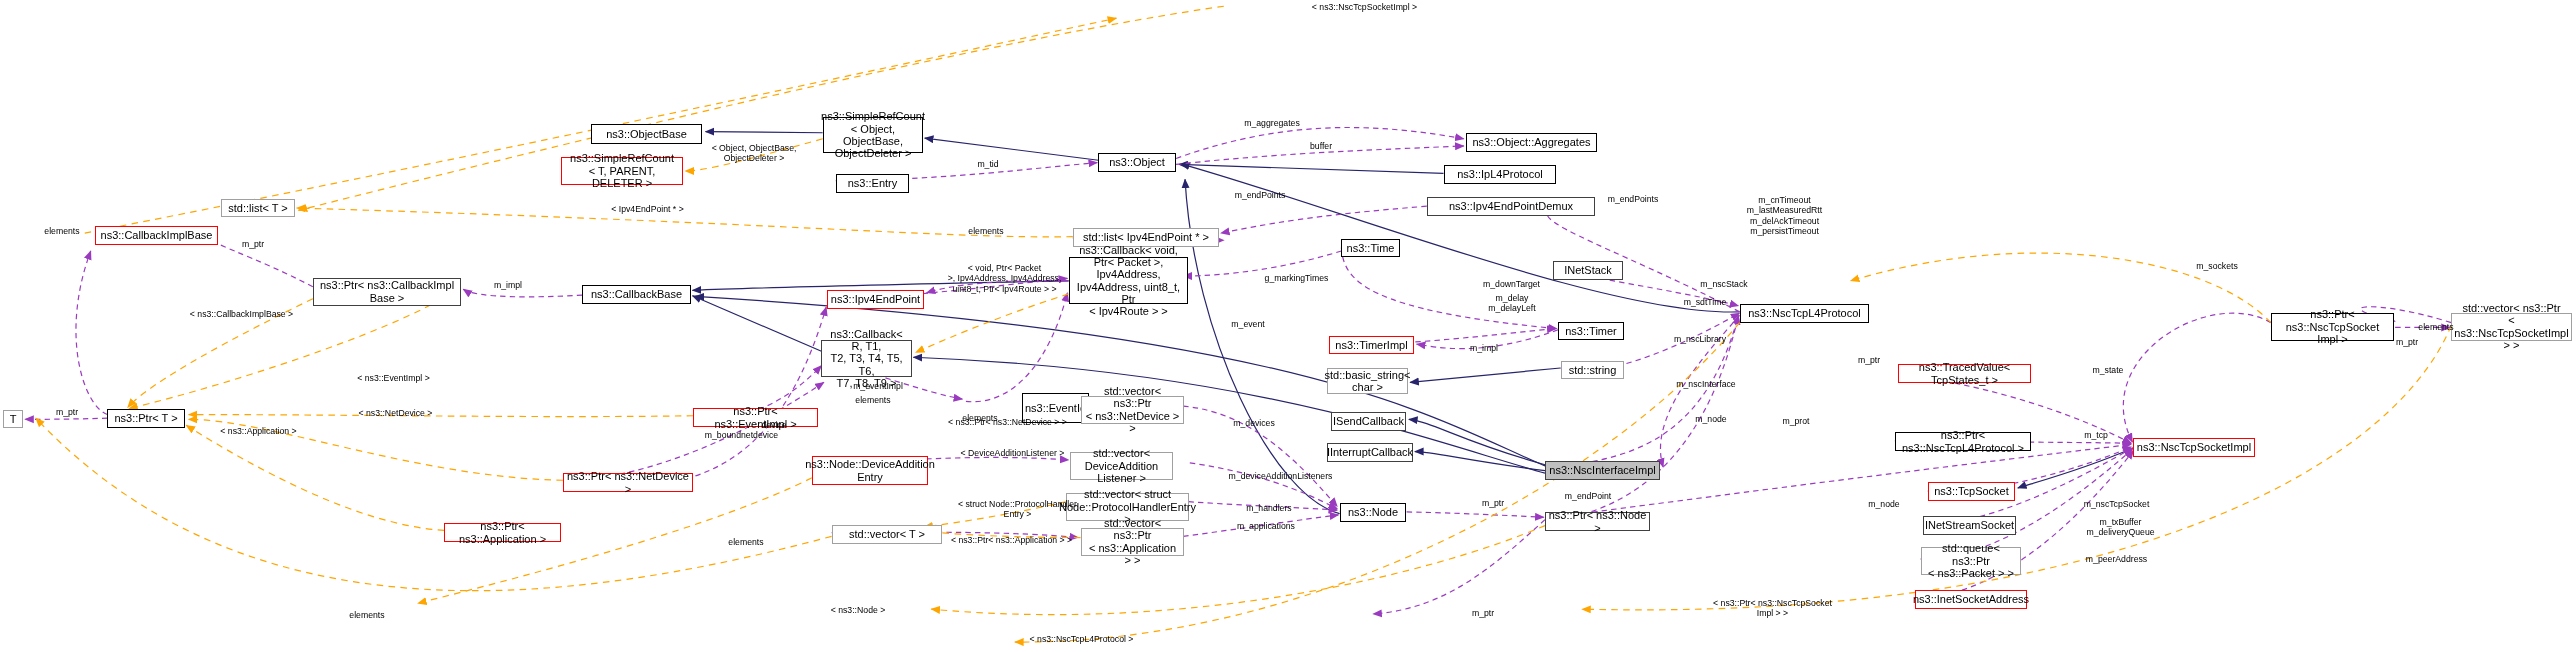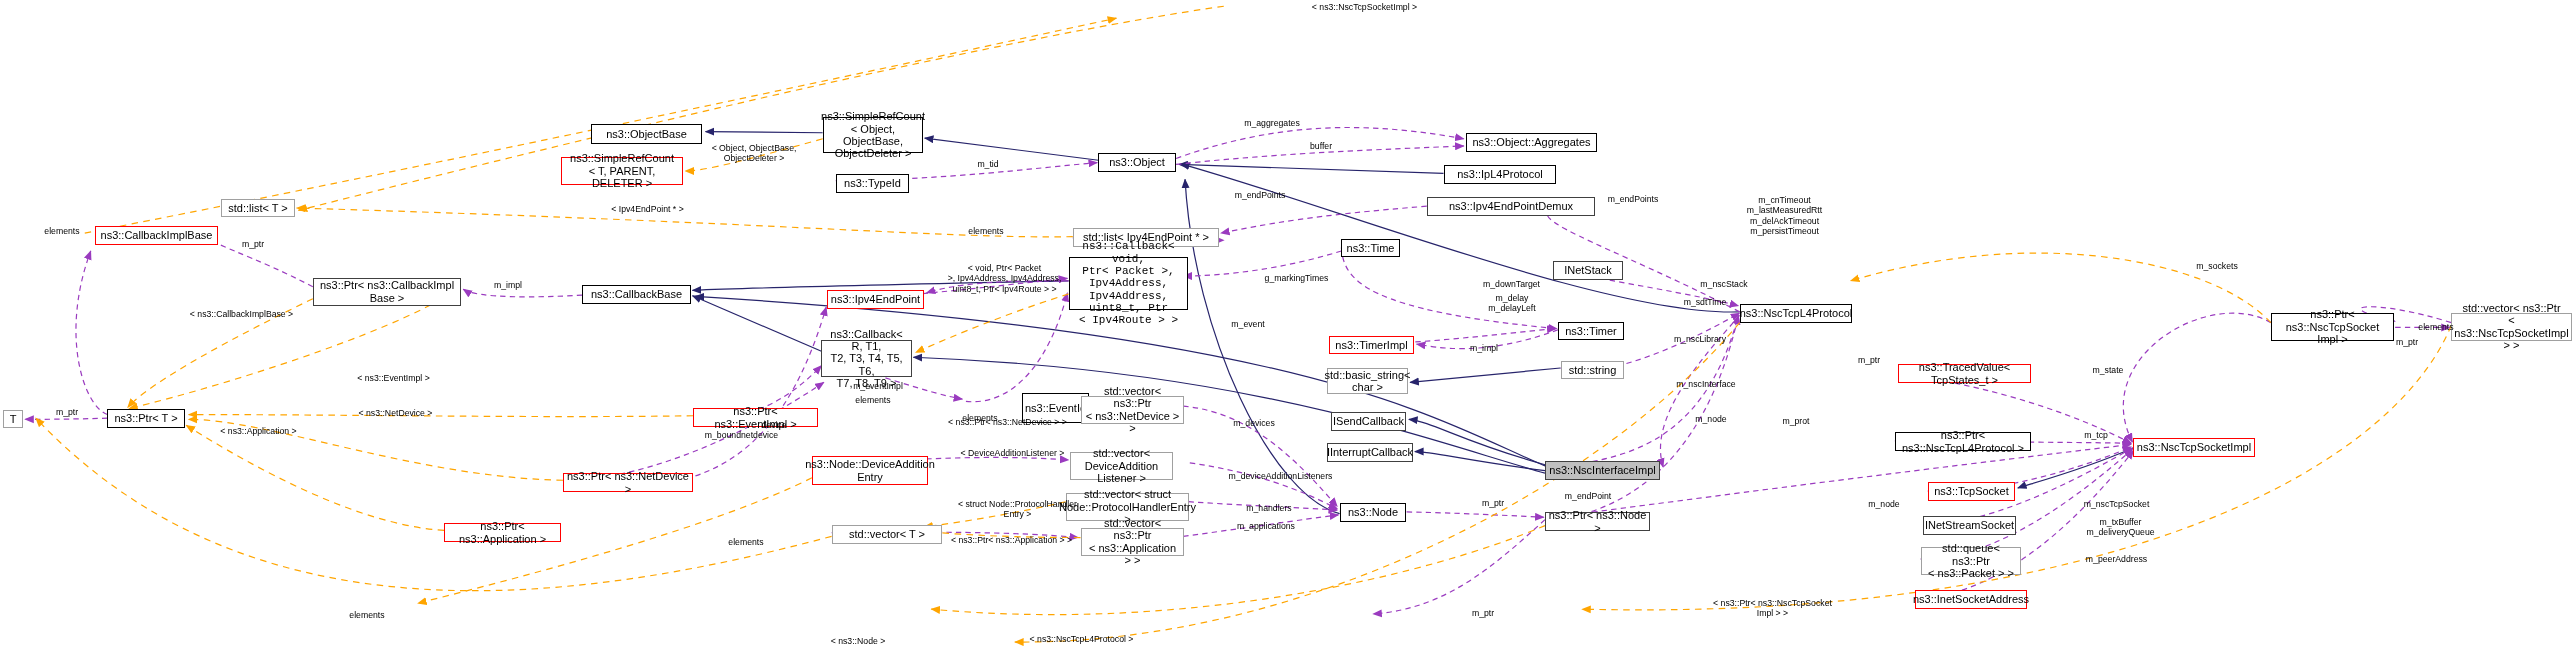--- a/index.html
+++ b/index.html
@@ -149,51 +149,51 @@
     </g>
   </svg>
 
   <div id="nodes-layer">
       <div class="node n-black" style="left: 591px; top: 124px; width: 111px; height: 20px;">ns3::ObjectBase</div>
       <div class="node n-red" style="left: 561px; top: 157px; width: 122px; height: 27.5px;">ns3::SimpleRefCount
 &lt; T, PARENT, DELETER &gt;</div>
       <div class="node n-black" style="left: 823px; top: 117px; width: 100px; height: 36px;">ns3::SimpleRefCount
 &lt; Object, ObjectBase,
 ObjectDeleter &gt;</div>
-      <div class="node n-black" style="left: 836px; top: 174px; width: 73px; height: 19px;">ns3::TypeId</div>
+      <div class="node n-black" style="left: 836px; top: 174px; width: 73px; height: 19px;">ns3::Entry</div>
       <div class="node n-black" style="left: 1098px; top: 153px; width: 78px; height: 19px;">ns3::Object</div>
       <div class="node n-black" style="left: 1466px; top: 133px; width: 131px; height: 19px;">ns3::Object::Aggregates</div>
       <div class="node n-black" style="left: 1444px; top: 165px; width: 112px; height: 19px;">ns3::IpL4Protocol</div>
       <div class="node n-dark" style="left: 1427px; top: 197px; width: 168px; height: 19px;">ns3::Ipv4EndPointDemux</div>
       <div class="node n-grey" style="left: 221px; top: 199px; width: 74px; height: 18px;">std::list&lt; T &gt;</div>
       <div class="node n-grey" style="left: 1073px; top: 228px; width: 146px; height: 19px;">std::list&lt; Ipv4EndPoint * &gt;</div>
       <div class="node n-grey" style="left: 1097px; top: 267px; width: 84px; height: 18px;">std::set&lt; K &gt;</div>
       <div class="node n-red" style="left: 95px; top: 226px; width: 123px; height: 19px;">ns3::CallbackImplBase</div>
       <div class="node n-dark" style="left: 313px; top: 278px; width: 148px; height: 27.5px;">ns3::Ptr&lt; ns3::CallbackImpl
 Base &gt;</div>
       <div class="node n-black" style="left: 582px; top: 285px; width: 109px; height: 19px;">ns3::CallbackBase</div>
       <div class="node n-red" style="left: 827px; top: 290px; width: 97px; height: 19px;">ns3::Ipv4EndPoint</div>
-      <div class="node n-black" style="left: 1069px; top: 257px; width: 119px; height: 53px; font-family: Liberation Mono, monospace;">ns3::Callback&lt; void,
+      <div class="node n-black" style="left: 1069px; top: 257px; width: 119px; height: 47px;">ns3::Callback&lt; void,
 Ptr&lt; Packet &gt;, Ipv4Address,
 Ipv4Address, uint8_t, Ptr
 &lt; Ipv4Route &gt; &gt;</div>
       <div class="node n-dark" style="left: 821px; top: 340px; width: 91px; height: 37px;">ns3::Callback&lt; R, T1,
 T2, T3, T4, T5, T6,
 T7, T8, T9 &gt;</div>
       <div class="node n-black" style="left: 1022px; top: 393px; width: 67px; height: 30px;">ns3::EventId</div>
       <div class="node n-black" style="left: 1341px; top: 239px; width: 59px; height: 18px;">ns3::Time</div>
       <div class="node n-dark" style="left: 1553px; top: 261px; width: 70px; height: 19px;">INetStack</div>
       <div class="node n-black" style="left: 1558px; top: 322px; width: 66px; height: 18px;">ns3::Timer</div>
       <div class="node n-red" style="left: 1329px; top: 336px; width: 85px; height: 18px;">ns3::TimerImpl</div>
       <div class="node n-grey" style="left: 1561px; top: 361px; width: 63px; height: 18px;">std::string</div>
       <div class="node n-grey" style="left: 1327px; top: 368px; width: 81px; height: 26px;">std::basic_string&lt;
 char &gt;</div>
       <div class="node n-dark" style="left: 1331px; top: 412px; width: 75px; height: 19px;">ISendCallback</div>
       <div class="node n-dark" style="left: 1327px; top: 443px; width: 86px; height: 19px;">IInterruptCallback</div>
-      <div class="node n-black" style="left: 1740px; top: 304px; width: 112px; height: 19px;">ns3::NscTcpL4Protocol</div>
+      <div class="node n-black" style="left: 1740px; top: 304px; width: 129px; height: 19px;">ns3::NscTcpL4Protocol</div>
       <div class="node n-current" style="left: 1545px; top: 461px; width: 115px; height: 19px;">ns3::NscInterfaceImpl</div>
       <div class="node n-red" style="left: 693px; top: 408px; width: 125px; height: 19px;">ns3::Ptr&lt; ns3::EventImpl &gt;</div>
       <div class="node n-red" style="left: 563px; top: 473px; width: 130px; height: 19px;">ns3::Ptr&lt; ns3::NetDevice &gt;</div>
       <div class="node n-black" style="left: 107px; top: 409px; width: 78px; height: 19px;">ns3::Ptr&lt; T &gt;</div>
       <div class="node n-grey" style="left: 3px; top: 410px; width: 20px; height: 18px;">T</div>
       <div class="node n-red" style="left: 812px; top: 456px; width: 116px; height: 29px;">ns3::Node::DeviceAddition
 Entry</div>
       <div class="node n-grey" style="left: 1081px; top: 396px; width: 103px; height: 27.5px;">std::vector&lt; ns3::Ptr
 &lt; ns3::NetDevice &gt; &gt;</div>
       <div class="node n-grey" style="left: 1070px; top: 452px; width: 103px; height: 27.5px;">std::vector&lt; DeviceAddition
@@ -279,20 +279,20 @@
       <div class="lbl" style="left: 943px; top: 499px; width: 149px;">&lt; struct Node::ProtocolHandler
 Entry &gt;</div>
       <div class="lbl" style="left: 932px; top: 535px; width: 159px;">&lt; ns3::Ptr&lt; ns3::Application &gt; &gt;</div>
       <div class="lbl" style="left: 1215px; top: 418px; width: 78px;">m_devices</div>
       <div class="lbl" style="left: 1206px; top: 471px; width: 149px;">m_deviceAdditionListeners</div>
       <div class="lbl" style="left: 1227px; top: 503px; width: 84px;">m_handlers</div>
       <div class="lbl" style="left: 1218px; top: 521px; width: 96px;">m_applications</div>
       <div class="lbl" style="left: 43px; top: 407px; width: 48px;">m_ptr</div>
       <div class="lbl" style="left: 1459px; top: 608px; width: 48px;">m_ptr</div>
       <div class="lbl" style="left: 713px; top: 537px; width: 66px;">elements</div>
-      <div class="lbl" style="left: 810px; top: 636px; width: 96px;">&lt; ns3::Node &gt;</div>
+      <div class="lbl" style="left: 810px; top: 605px; width: 96px;">&lt; ns3::Node &gt;</div>
       <div class="lbl" style="left: 334px; top: 610px; width: 66px;">elements</div>
       <div class="lbl" style="left: 1004px; top: 634px; width: 155px;">&lt; ns3::NscTcpL4Protocol &gt;</div>
       <div class="lbl" style="left: 1698px; top: 598px; width: 149px;">&lt; ns3::Ptr&lt; ns3::NscTcpSocket
 Impl &gt; &gt;</div>
     </div>
 </div>
 
 
 </body></html>

